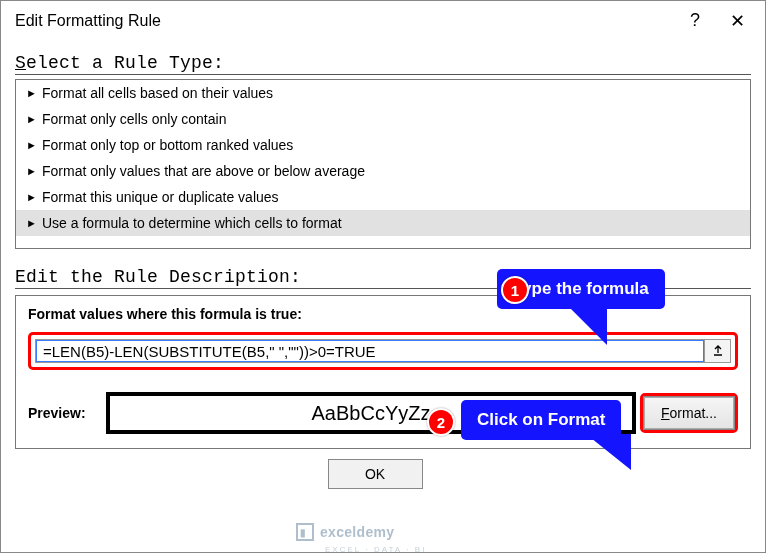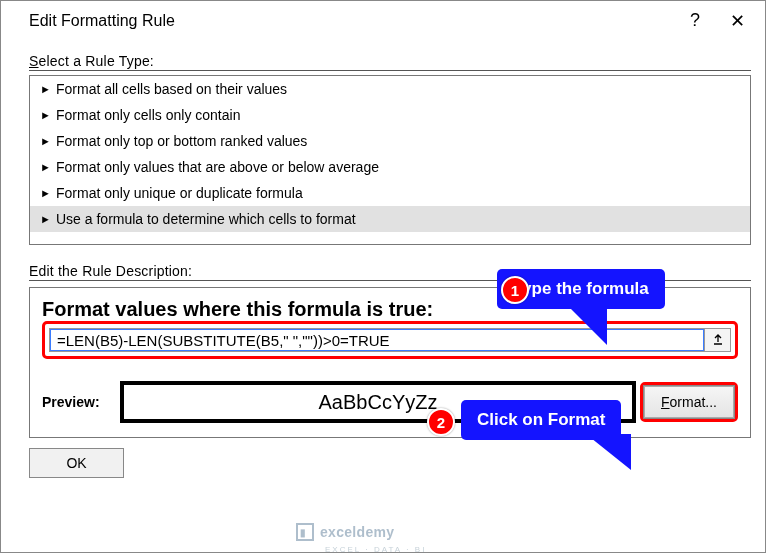--- a/index.html
+++ b/index.html
@@ -11,44 +11,44 @@
     width: 768px;
     height: 555px;
     position: relative;
     overflow: hidden;
   }
   .window {
     border: 1px solid #888;
     width: 766px;
     height: 553px;
     position: relative;
-    padding-left: 14px;
   }
   .titlebar {
     display: flex;
     align-items: center;
     justify-content: space-between;
     height: 40px;
     padding: 0 10px;
     border-bottom: 1px solid #fff;
   }
   .title { font-size: 16px; padding-left: 4px; }
   .titlebar-right { display: flex; gap: 30px; align-items: center; padding-right: 10px; }
   .titlebar-right span { font-size: 18px; }
 
   .body-pad { padding: 12px 14px 10px 14px; }
 
   .section-label {
     border-bottom: 1px solid #555;
     margin-bottom: 4px;
     padding-bottom: 1px;
-    font-size: 14px;
+    font-size: 18px;
     letter-spacing: 0.2px;
     display: inline-block;
     width: 100%;
+    font-family: Liberation Mono, monospace;
   }
   .underline-letter { text-decoration: underline; }
 
   .listbox {
     border: 1px solid #777;
     height: 170px;
     overflow: hidden;
   }
   .list-item {
     padding: 5px 10px;
@@ -61,21 +61,21 @@
   .arrow { font-size: 11px; line-height: 1; display:inline-block; width:10px; }
 
   .desc-label { margin-top: 18px; margin-bottom: 6px; display:block; width:100%; border-bottom: 1px solid #555; }
 
   .desc-box {
     border: 1px solid #777;
     padding: 10px 12px 14px 12px;
     margin-top: 2px;
     position: relative;
   }
-  .desc-title { font-weight: 700; font-size: 20px; }
+  .desc-title { font-weight: 700; font-size: 14px; margin-bottom: 10px; }
 
   .formula-wrap {
     border: 3px solid #ff0000;
     border-radius: 5px;
     padding: 4px;
     display: flex;
     align-items: center;
     background: #fff;
   }
   .formula-field {
@@ -134,21 +134,21 @@
     padding: 0 14px;
     font-size: 14px;
     display: flex;
     align-items: center;
     justify-content: center;
     box-shadow: inset 0 0 0 1px #aaa;
   }
 
   .dialog-buttons {
     display: flex;
-    justify-content: flex-start;
+    justify-content: center;
     gap: 14px;
     padding: 10px 16px 12px 0;
   }
   .btn {
     border: 1px solid #888;
     background: #f1f1f1;
     min-width: 95px;
     height: 30px;
     font-size: 14px;
     display: flex;
@@ -275,21 +275,21 @@
       <div class="list-item">
           <span class="arrow">►</span>
           <span>Format only top or bottom ranked values</span>
         </div>
       <div class="list-item">
           <span class="arrow">►</span>
           <span>Format only values that are above or below average</span>
         </div>
       <div class="list-item">
           <span class="arrow">►</span>
-          <span>Format only unique or duplicate formula</span>
+          <span>Format this unique or duplicate values</span>
         </div>
       <div class="list-item selected">
           <span class="arrow">►</span>
           <span>Use a formula to determine which cells to format</span>
         </div>
     </div>
 
     <div class="section-label desc-label">
       <span>Edit the Rule Description:</span>
     </div>

